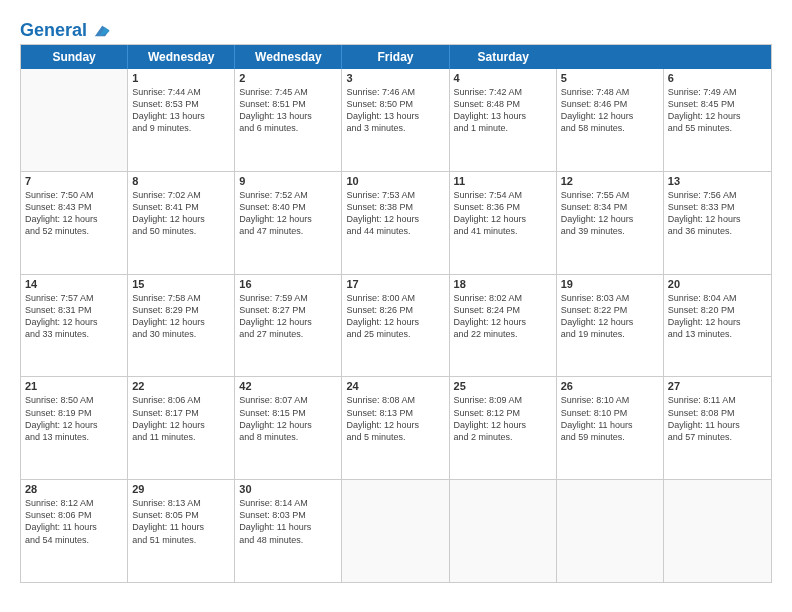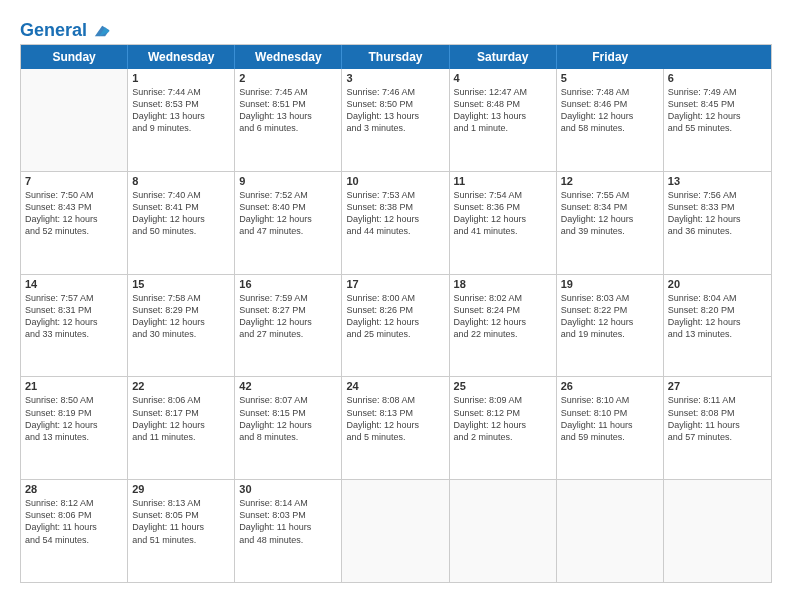--- a/index.html
+++ b/index.html
@@ -131,23 +131,22 @@
       <div class="month-title"></div>
       <div class="subtitle"></div>
     </div>
   </div>
 
   <div class="calendar">
     <div class="cal-header" id="cal-header">
         <div class="cal-header-cell">Sunday</div>
         <div class="cal-header-cell">Wednesday</div>
         <div class="cal-header-cell">Wednesday</div>
-        <div class="cal-header-cell">Thursday</div>
+        <div class="cal-header-cell">Friday</div>
         <div class="cal-header-cell">Saturday</div>
-        <div class="cal-header-cell">Friday</div>
       </div>
     <div class="cal-body" id="cal-body">
         <div class="cal-row">
           <div class="cal-cell empty"></div>
           <div class="cal-cell">
             <div class="day-num">1</div>
             <div class="cell-line">Sunrise: 7:44 AM</div>
             <div class="cell-line">Sunset: 8:53 PM</div>
             <div class="cell-line">Daylight: 13 hours</div>
             <div class="cell-line">and 9 minutes.</div>
@@ -161,21 +160,21 @@
           </div>
           <div class="cal-cell">
             <div class="day-num">3</div>
             <div class="cell-line">Sunrise: 7:46 AM</div>
             <div class="cell-line">Sunset: 8:50 PM</div>
             <div class="cell-line">Daylight: 13 hours</div>
             <div class="cell-line">and 3 minutes.</div>
           </div>
           <div class="cal-cell">
             <div class="day-num">4</div>
-            <div class="cell-line">Sunrise: 12:47 AM</div>
+            <div class="cell-line">Sunrise: 7:42 AM</div>
             <div class="cell-line">Sunset: 8:48 PM</div>
             <div class="cell-line">Daylight: 13 hours</div>
             <div class="cell-line">and 1 minute.</div>
           </div>
           <div class="cal-cell">
             <div class="day-num">5</div>
             <div class="cell-line">Sunrise: 7:48 AM</div>
             <div class="cell-line">Sunset: 8:46 PM</div>
             <div class="cell-line">Daylight: 12 hours</div>
             <div class="cell-line">and 58 minutes.</div>
@@ -191,21 +190,21 @@
         <div class="cal-row">
           <div class="cal-cell">
             <div class="day-num">7</div>
             <div class="cell-line">Sunrise: 7:50 AM</div>
             <div class="cell-line">Sunset: 8:43 PM</div>
             <div class="cell-line">Daylight: 12 hours</div>
             <div class="cell-line">and 52 minutes.</div>
           </div>
           <div class="cal-cell">
             <div class="day-num">8</div>
-            <div class="cell-line">Sunrise: 7:40 AM</div>
+            <div class="cell-line">Sunrise: 7:02 AM</div>
             <div class="cell-line">Sunset: 8:41 PM</div>
             <div class="cell-line">Daylight: 12 hours</div>
             <div class="cell-line">and 50 minutes.</div>
           </div>
           <div class="cal-cell">
             <div class="day-num">9</div>
             <div class="cell-line">Sunrise: 7:52 AM</div>
             <div class="cell-line">Sunset: 8:40 PM</div>
             <div class="cell-line">Daylight: 12 hours</div>
             <div class="cell-line">and 47 minutes.</div>

